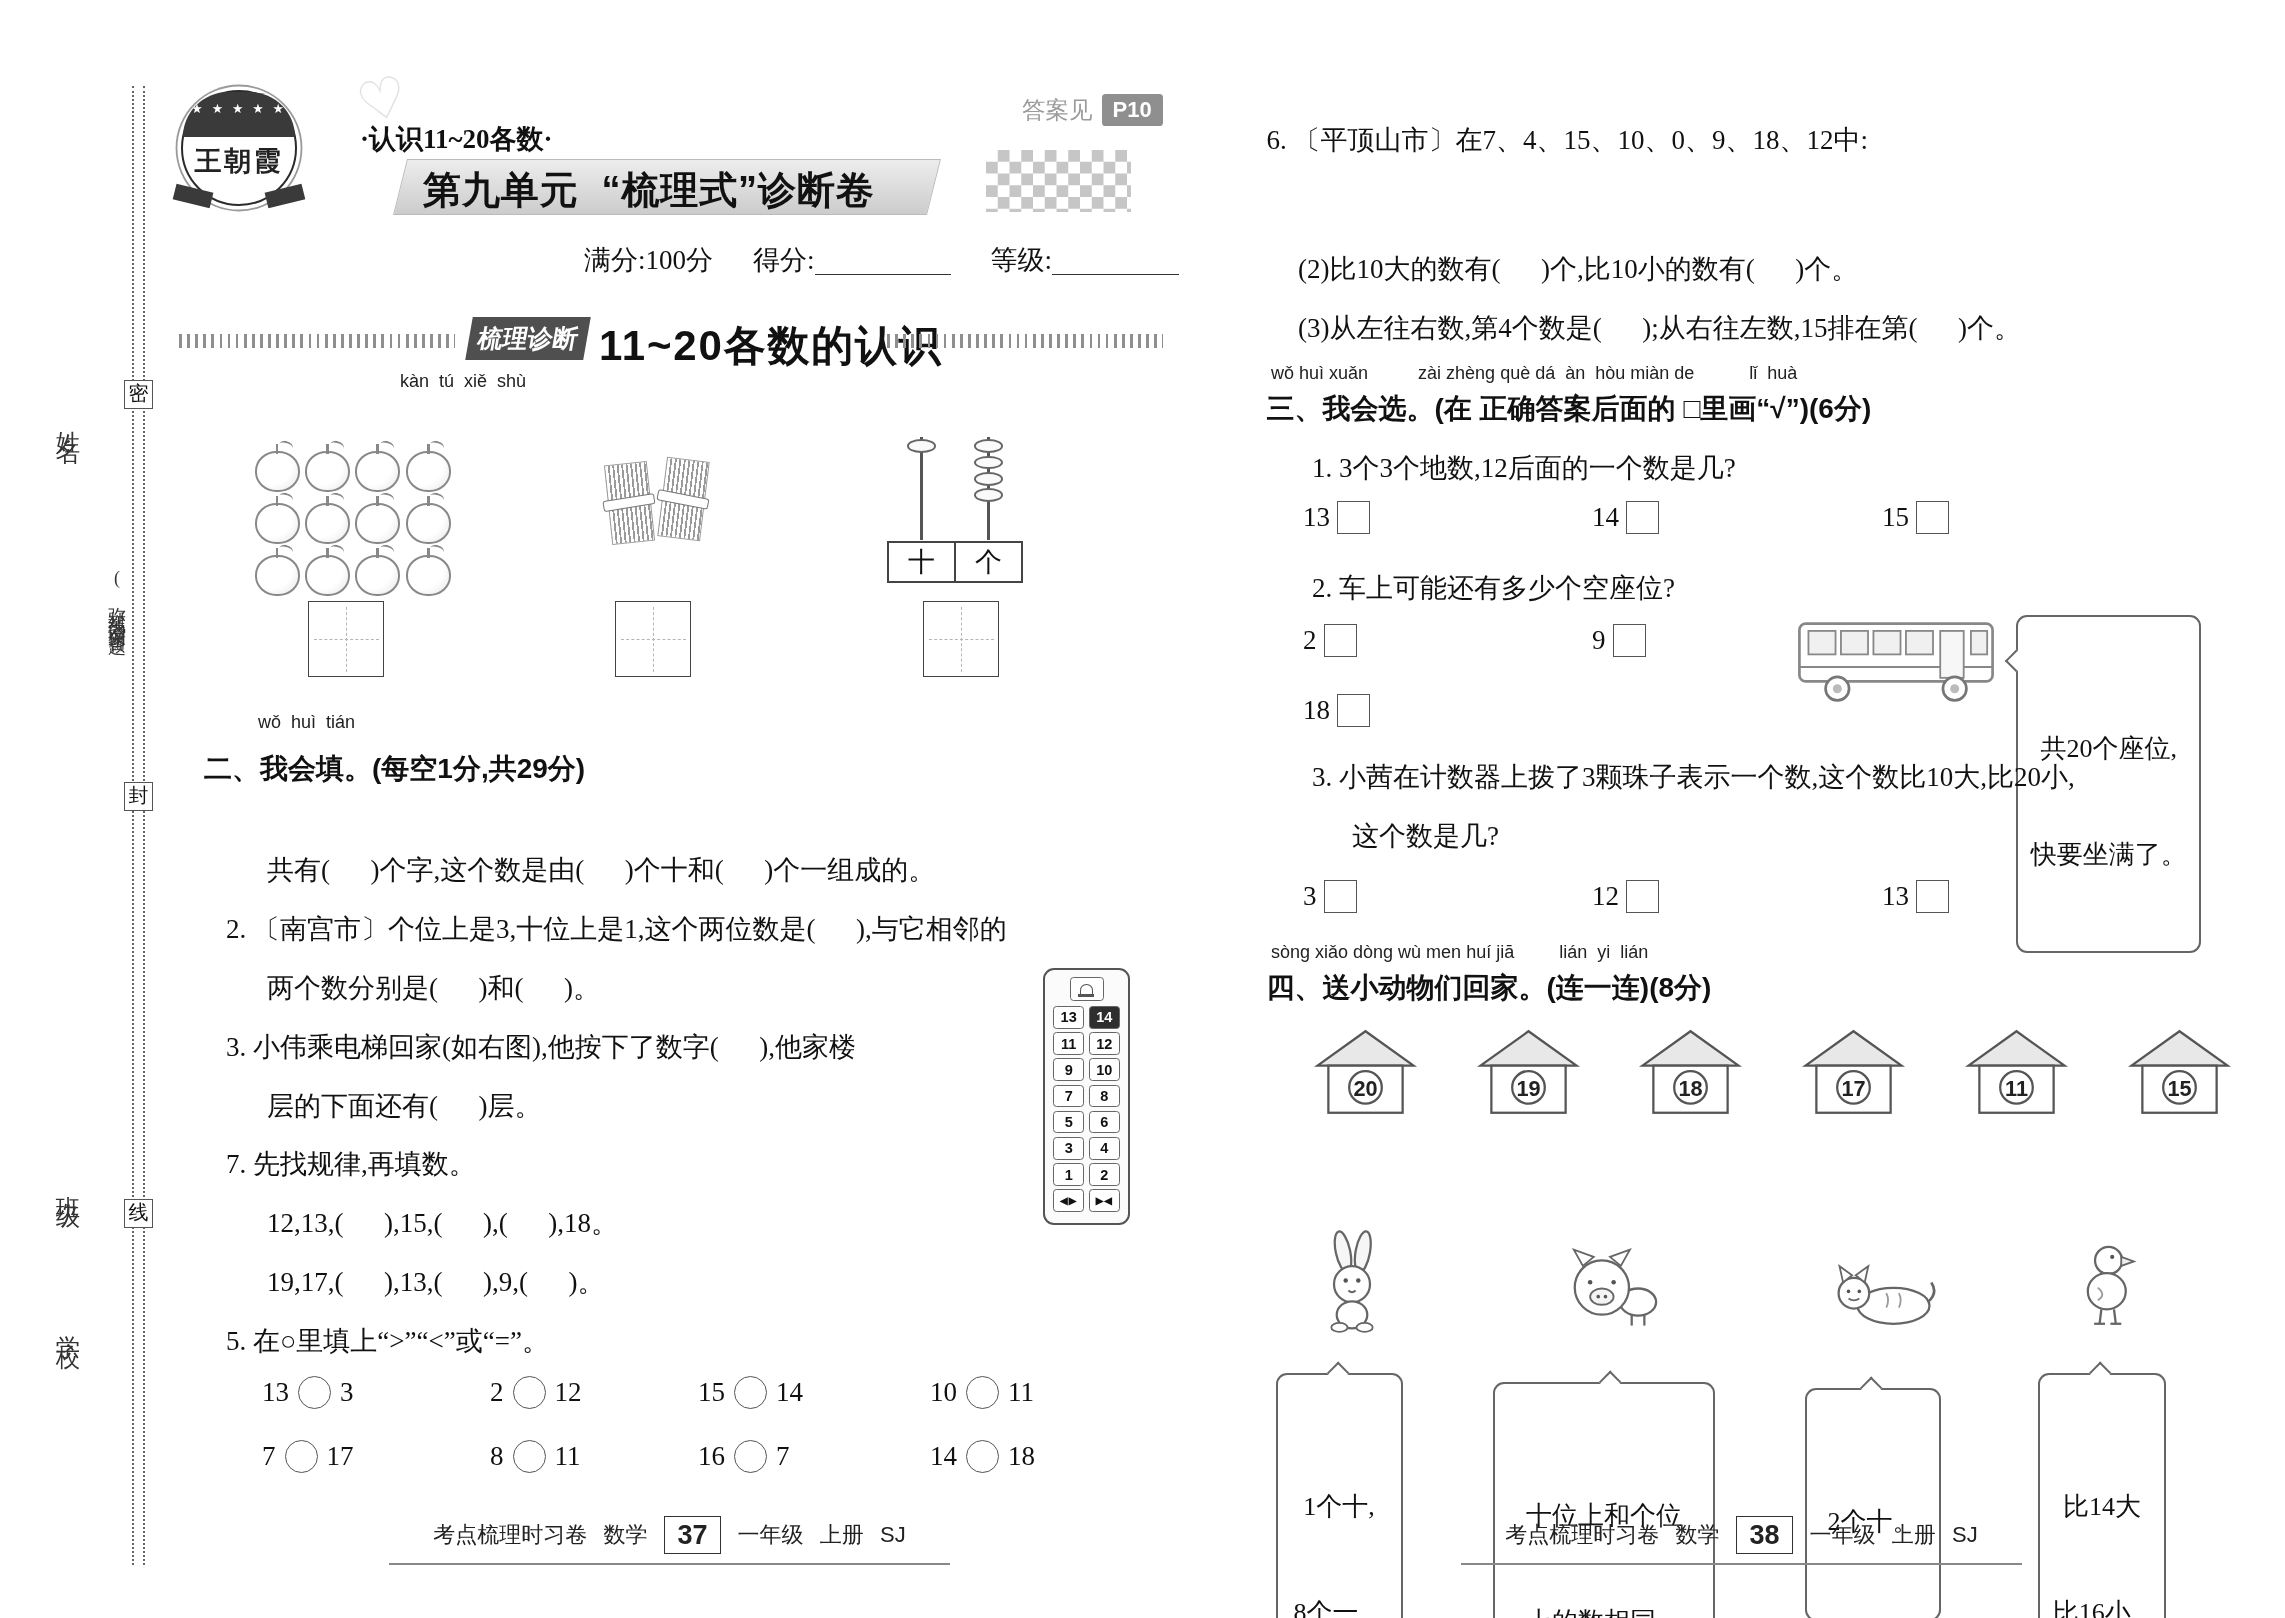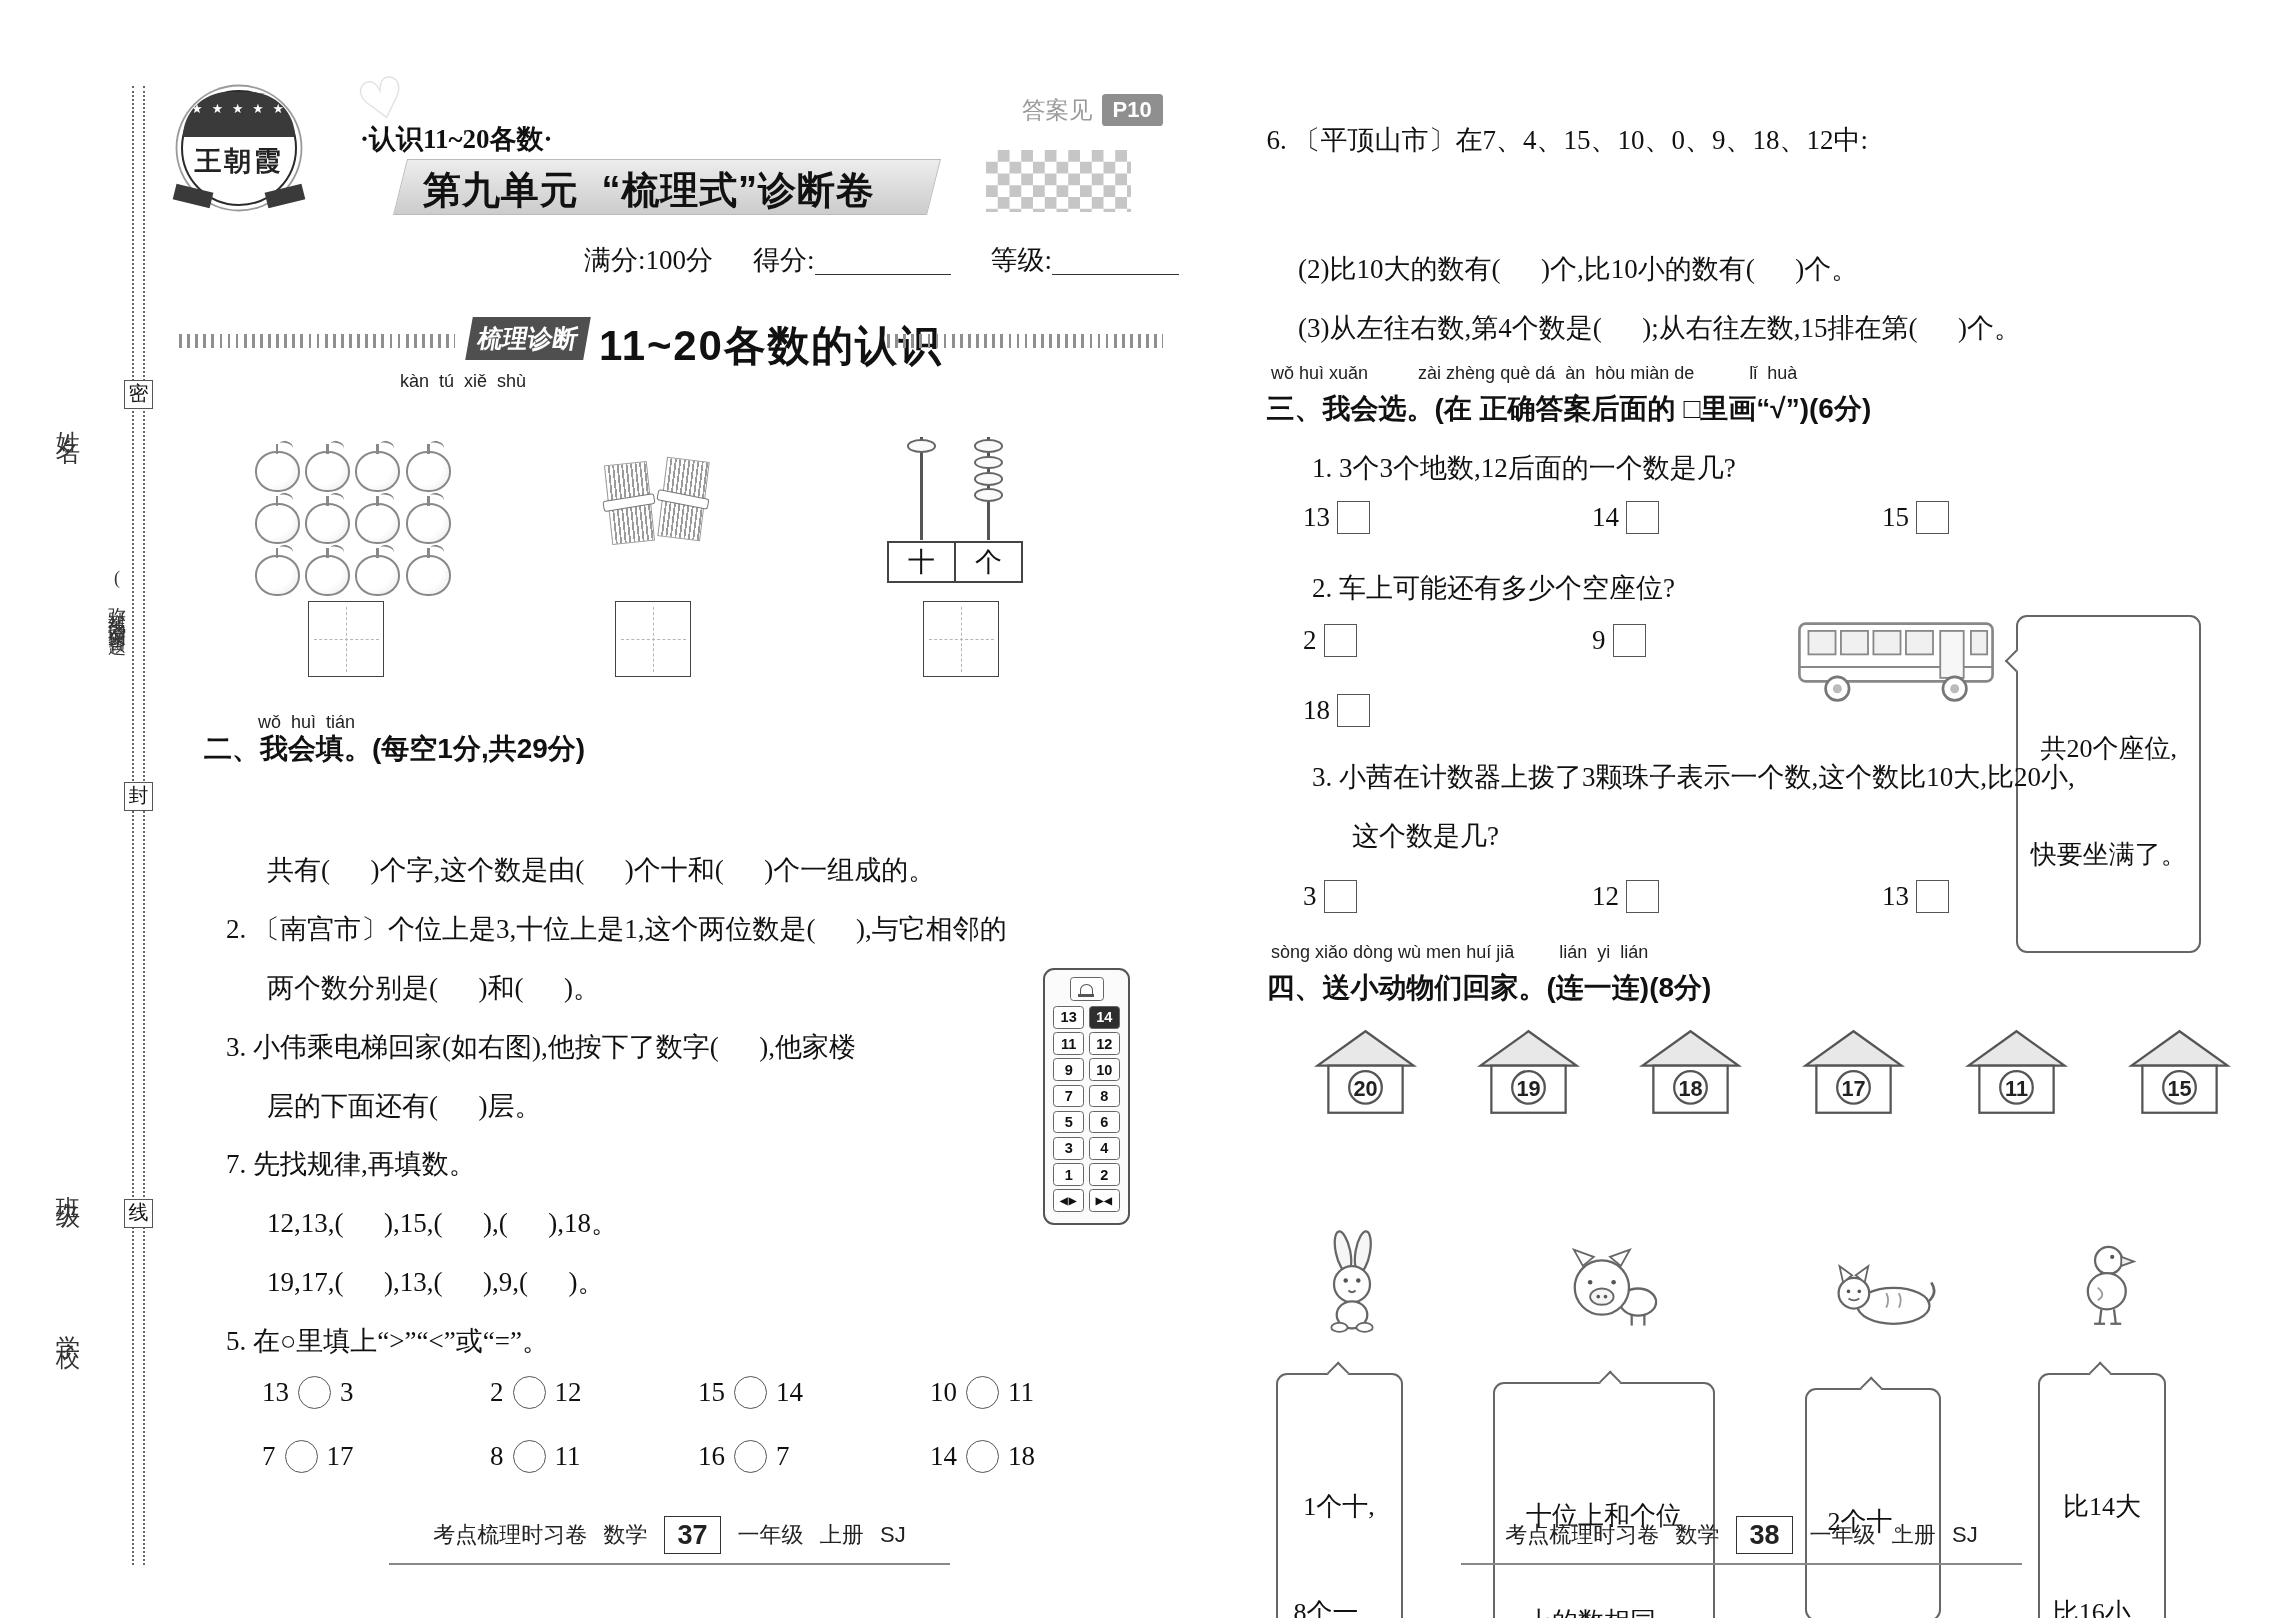--- a/index.html
+++ b/index.html
@@ -150,21 +150,21 @@
         <div class="abacus-cell">十</div>
         <div class="abacus-cell">个</div>
       </div>
     </div>
 
     <div class="tian" style="left:136px;top:529px"></div>
     <div class="tian" style="left:443px;top:529px"></div>
     <div class="tian" style="left:751px;top:529px"></div>
 
     <div class="abs pinyin" style="left:86px;top:640px">wǒ  huì  tián</div>
-    <div class="abs sec-head" style="left:32px;top:658px">二、我会填。(每空1分,共29分)</div>
+    <div class="abs sec-head" style="left:32px;top:678px">二、我会填。(每空1分,共29分)</div>
 
     <div class="abs t30" style="left:95px;top:782px">共有(      )个字,这个数是由(      )个十和(      )个一组成的。</div>
     <div class="abs t30" style="left:54px;top:841px">2. 〔南宫市〕个位上是3,十位上是1,这个两位数是(      ),与它相邻的</div>
     <div class="abs t30" style="left:95px;top:900px">两个数分别是(      )和(      )。</div>
     <div class="abs t30" style="left:54px;top:959px">3. 小伟乘电梯回家(如右图),他按下了数字(      ),他家楼</div>
     <div class="abs t30" style="left:95px;top:1018px">层的下面还有(      )层。</div>
     <div class="abs t30" style="left:54px;top:1076px">7. 先找规律,再填数。</div>
     <div class="abs t30" style="left:95px;top:1135px">12,13,(      ),15,(      ),(      ),18。</div>
     <div class="abs t30" style="left:95px;top:1194px">19,17,(      ),13,(      ),9,(      )。</div>
     <div class="abs t30" style="left:54px;top:1253px">5. 在○里填上“&gt;”“&lt;”或“=”。</div>

